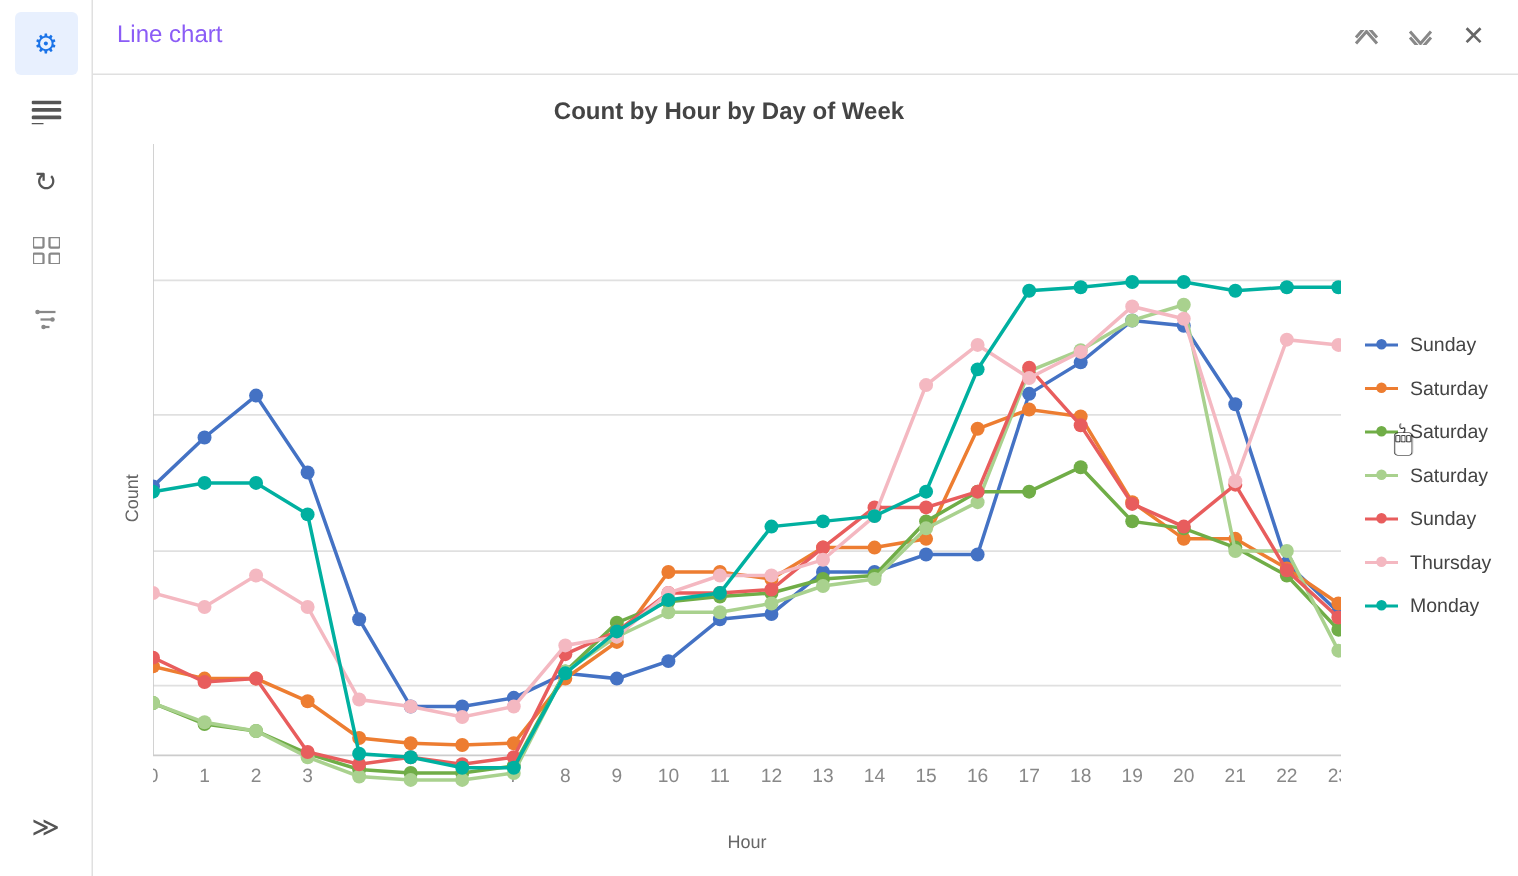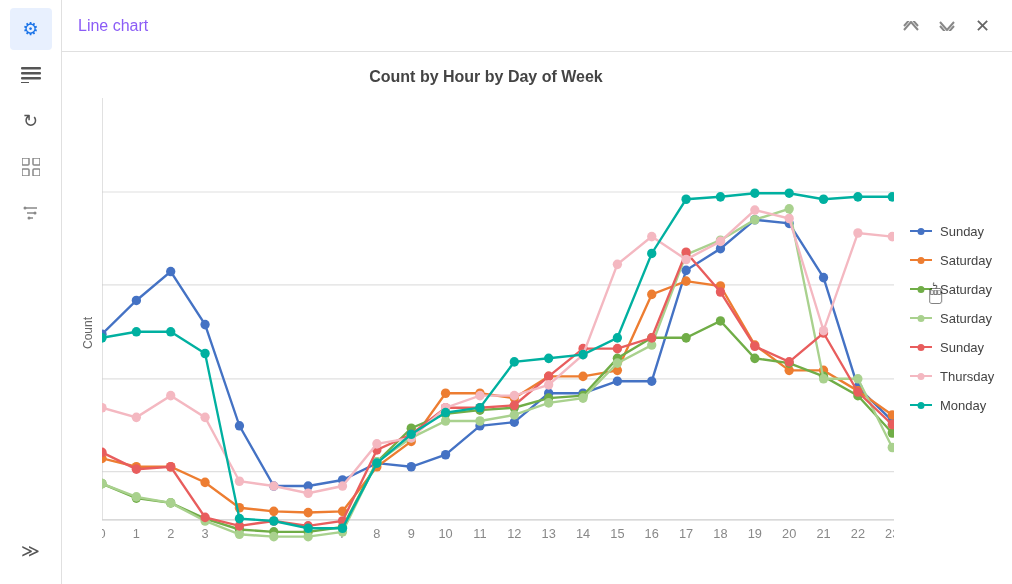--- a/index.html
+++ b/index.html
@@ -451,20 +451,21 @@
               <circle cx="472" cy="129" r="4" fill="#00b0a0"></circle>
               <circle cx="501.5" cy="84" r="4" fill="#00b0a0"></circle>
               <circle cx="531" cy="82" r="4" fill="#00b0a0"></circle>
               <circle cx="560.5" cy="79" r="4" fill="#00b0a0"></circle>
               <circle cx="590" cy="79" r="4" fill="#00b0a0"></circle>
               <circle cx="619.5" cy="84" r="4" fill="#00b0a0"></circle>
               <circle cx="649" cy="82" r="4" fill="#00b0a0"></circle>
               <circle cx="678.5" cy="82" r="4" fill="#00b0a0"></circle>
             </svg>
           </div>
+          <div class="x-axis-label">Hour</div>
         </div>
       </div>
     </div>
 
     <div class="legend">
       <div class="legend-item">
         <div class="legend-line" style="color:#4472c4">
           <div class="legend-dot"></div>
         </div>
         <span>Sunday</span>

